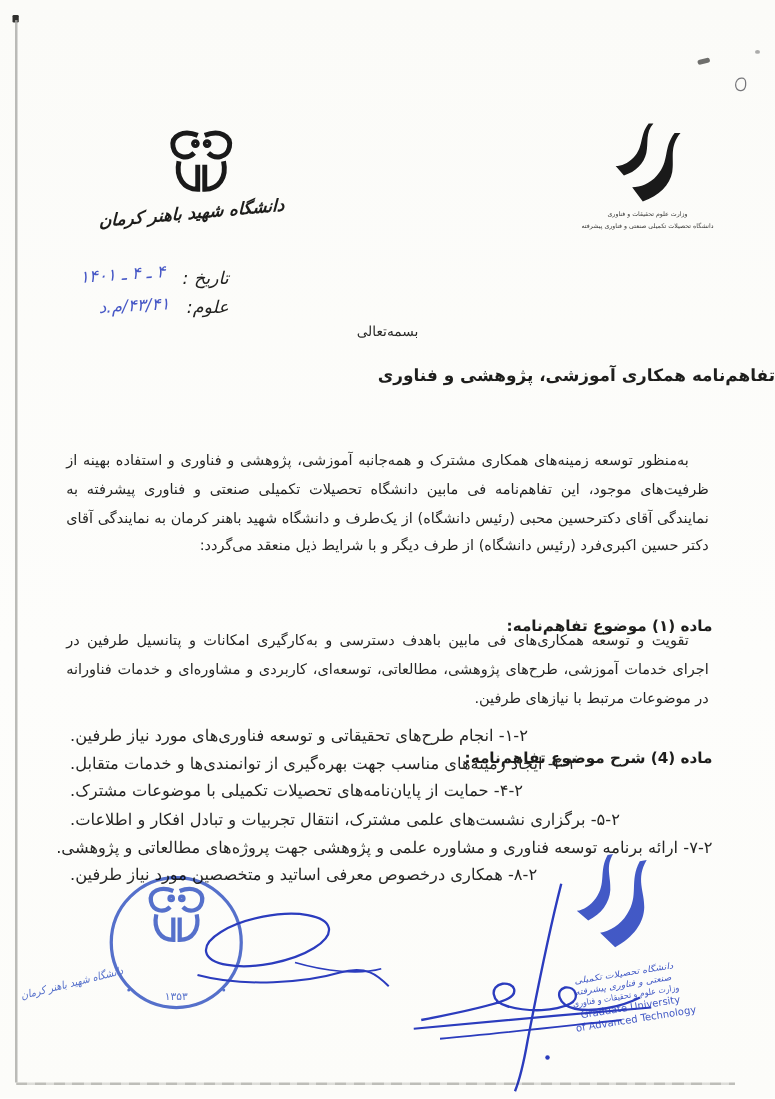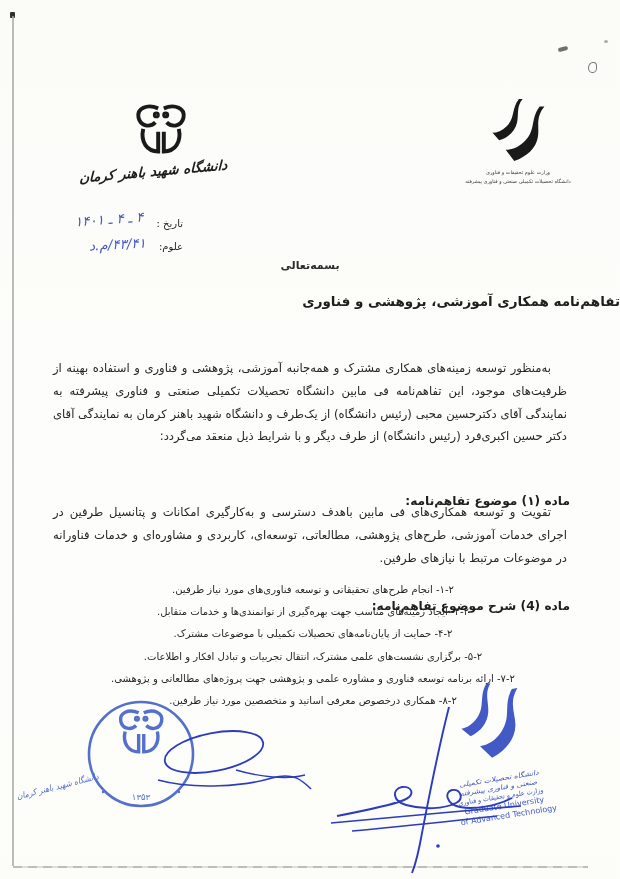--- a/index.html
+++ b/index.html
@@ -15,34 +15,34 @@
   .speck-c{position:absolute;left:604px;top:40px;width:4px;height:3px;background:#777;border-radius:50%;opacity:.6;}
   
   .logo-left{position:absolute;top:100px;left:94px;width:134px;text-align:center;}
   .logo-right{position:absolute;top:97px;left:446px;width:144px;text-align:center;}
   .calligraphy{display:inline-block;font-size:13.5px;font-weight:bold;font-style:italic;color:#1d1d1b;
                transform:rotate(-5deg) skewX(-6deg);margin-top:3px;white-space:nowrap;}
   .r-caption{font-size:5px;line-height:6.5px;color:#3a3a38;margin-top:2px;filter:blur(.3px);white-space:nowrap;}
   
   .meta{position:absolute;top:212px;right:437px;text-align:right;}
   .meta-row{white-space:nowrap;height:23px;}
-  .meta-label{font-size:10px;color:#222220;}
+  .meta-label{font-size:14px;color:#222220;font-style:italic;}
   .hand{display:inline-block;color:#4758c6;font-size:13.5px;font-style:italic;letter-spacing:2px;
         margin:0 8px 0 0;transform:rotate(-4deg) translateY(-3px);}
   .hand-num{letter-spacing:1px;transform:rotate(-3deg) translateY(-1px);}
   
-  .bismillah{position:absolute;top:259px;left:0;right:0;text-align:center;font-size:11px;color:#2a2a28;font-weight:bold;}
+  .bismillah{position:absolute;top:259px;left:0;right:0;text-align:center;font-size:11px;color:#2a2a28;}
   .doc-title{position:absolute;top:293px;left:0;right:0;font-size:13.5px;font-weight:bold;color:#1e1e1c;}
   .para{position:absolute;right:53px;width:514px;font-size:11.6px;line-height:22.8px;
         text-align:justify;text-indent:16px;color:#262624;margin-top:28px;}
   .intro{top:329px;}
   .art-h{position:absolute;right:50px;font-size:12.2px;font-weight:bold;color:#1e1e1c;margin-top:44px;}
   .art1-h{top:450px;} .art1-b{top:473px;} .art2-h{top:555px;}
   .items{position:absolute;top:579px;right:50px;width:514px;}
-  .item{font-size:10px;line-height:22.2px;text-align:center;white-space:nowrap;color:#262624;}
+  .item{font-size:13px;line-height:22.2px;text-align:left;white-space:nowrap;color:#262624;}
   
   .overlay{position:absolute;left:0;top:0;mix-blend-mode:multiply;pointer-events:none;}
 </style>
 </head>
 <body>
 
 <svg width="0" height="0" style="position:absolute" aria-hidden="true">
   <defs>
     <g id="bahonar-mark" fill="none">
       <path d="M29 8 C17 3 6 8 8 18 C10 27 20 29 26 23"></path>

